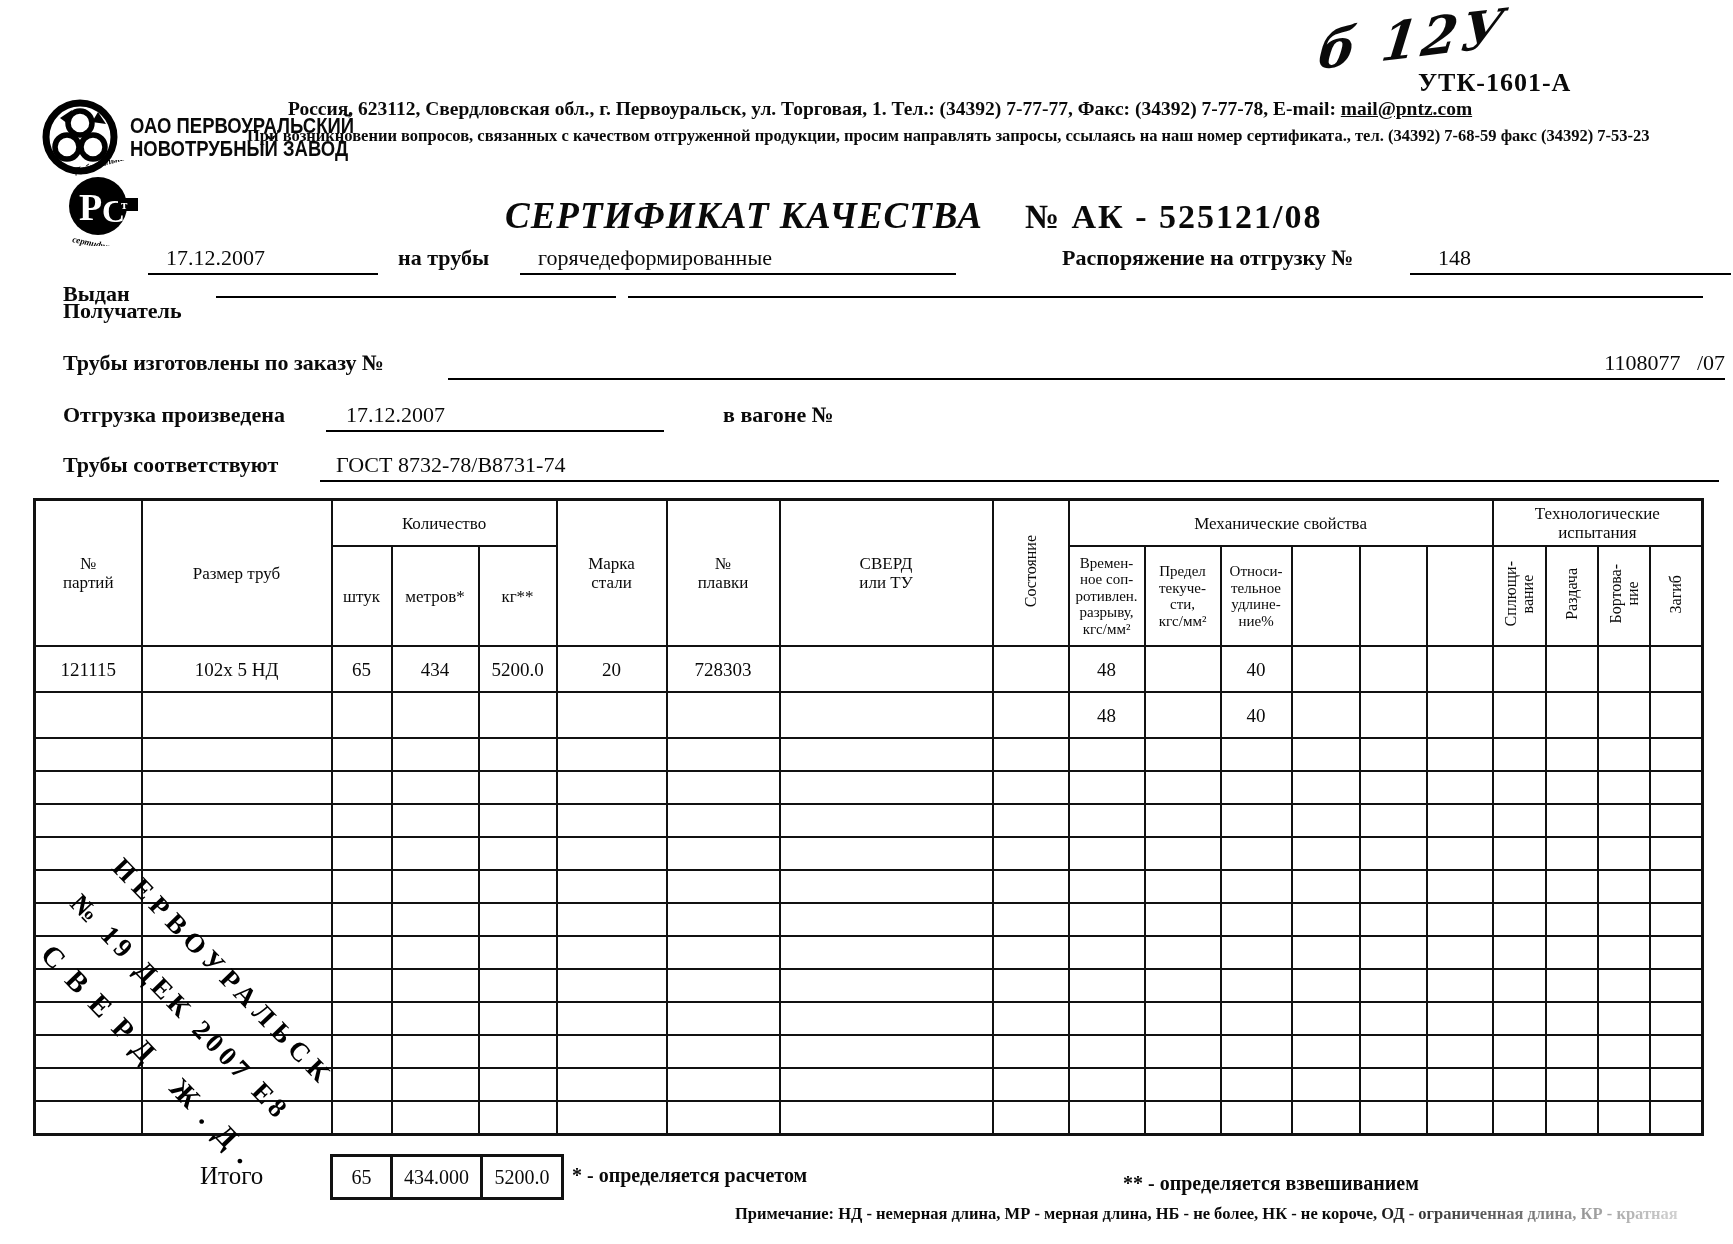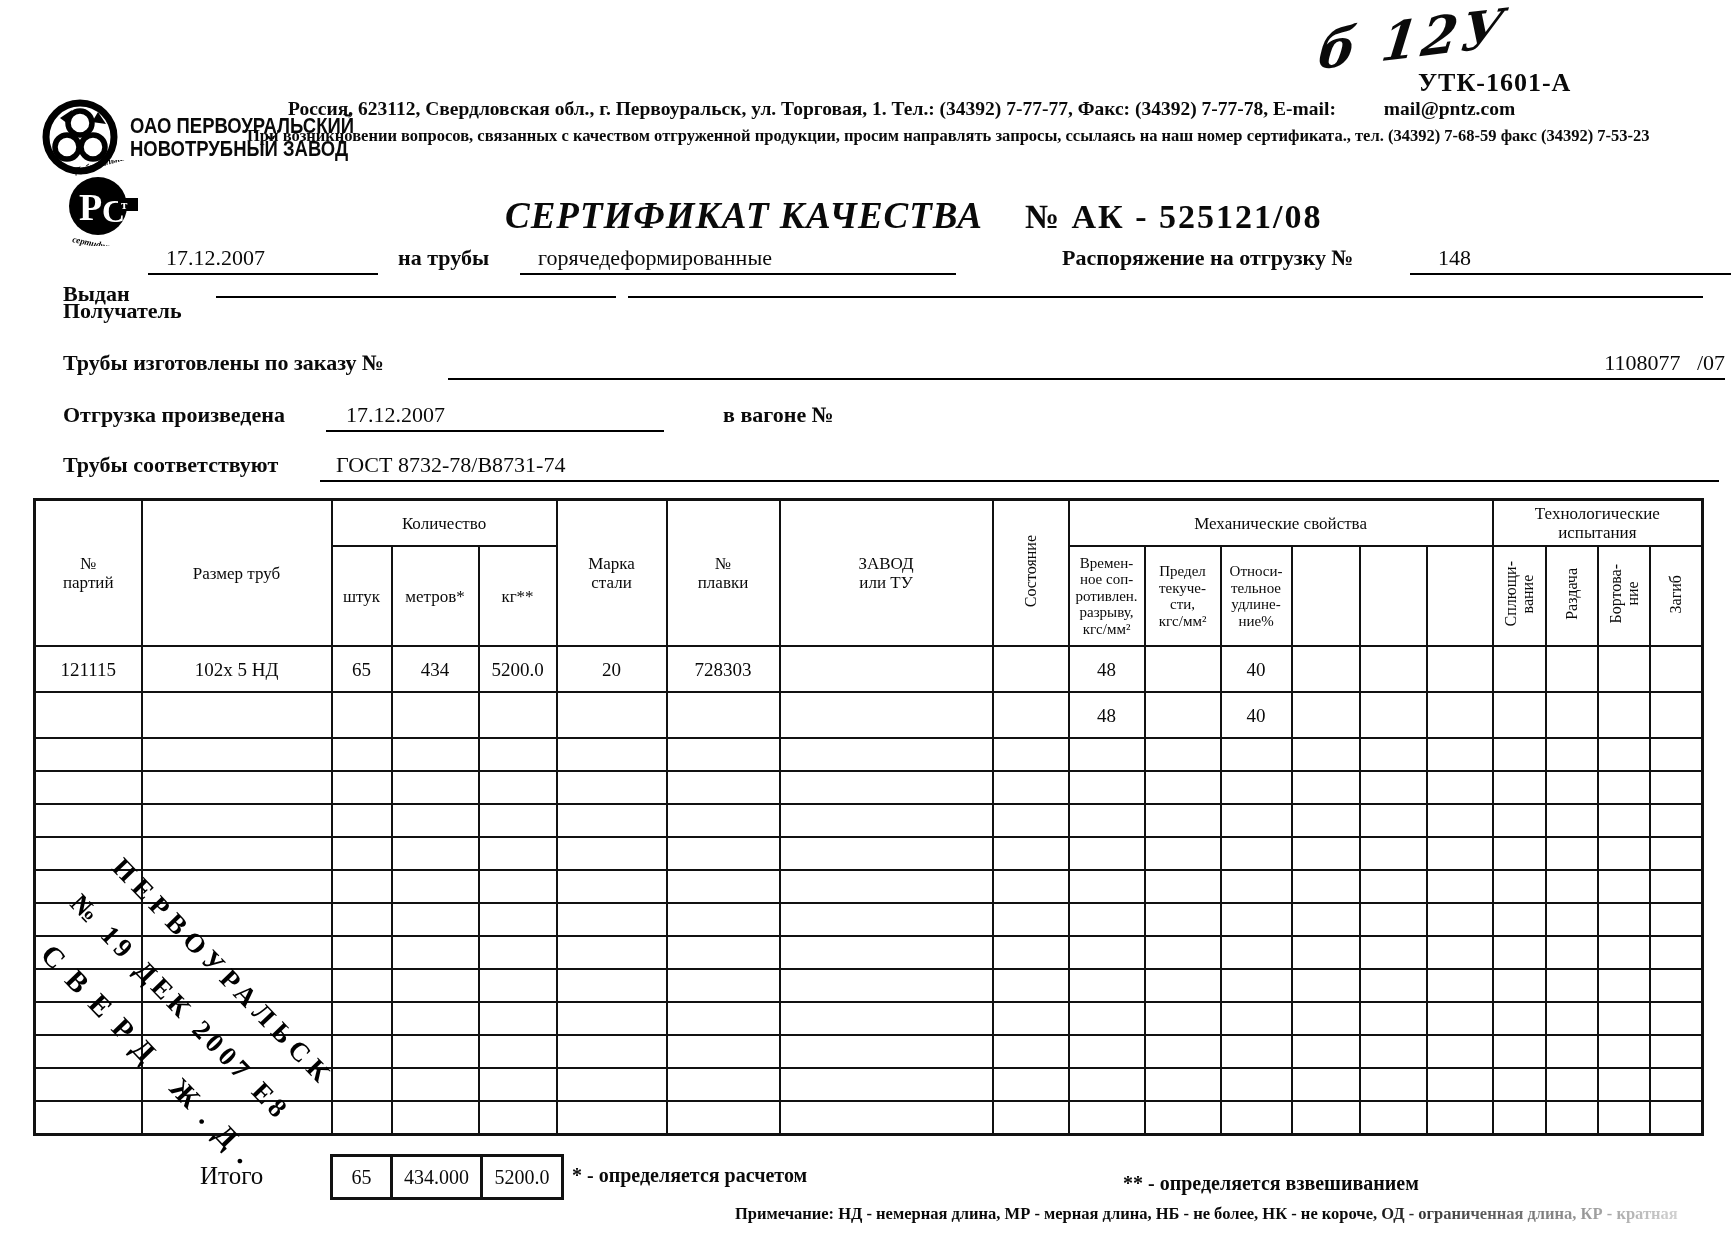--- a/index.html
+++ b/index.html
@@ -12,21 +12,21 @@
     position:absolute;left:1318px;top:8px;font-family:"DejaVu Serif",serif;
     font-size:52px;font-weight:bold;font-style:italic;
     transform:rotate(-7deg) skewX(-14deg);letter-spacing:4px;
   }
   .formcode{position:absolute;left:1418px;top:68px;font-size:26px;letter-spacing:1px;font-weight:bold;}
   
   .logo{position:absolute;left:38px;top:96px;display:flex;align-items:center;}
   .logotext{font-family:"Liberation Sans",sans-serif;font-weight:bold;font-size:22px;
     line-height:23px;transform:scaleX(.84);transform-origin:left center;white-space:pre-line;}
   .addr1{position:absolute;left:288px;top:98px;width:1300px;font-size:19.5px;font-weight:bold;white-space:nowrap;}
-  .addr1 .email{margin-left:43px;}
+  .addr1 .email{text-decoration:underline;}
   .addr2{position:absolute;left:247px;top:126px;width:1340px;font-size:16.5px;font-weight:bold;white-space:nowrap;}
   .rst{position:absolute;left:48px;top:160px;}
   
   .title{position:absolute;left:505px;top:176px;white-space:nowrap;margin-top:18px;}
   .title .t1{font-size:37px;font-weight:bold;font-style:italic;letter-spacing:1px;}
   .title .t2{font-size:34px;font-weight:bold;margin-left:38px;letter-spacing:2px;}
   
   .lbl{position:absolute;font-size:22px;font-weight:bold;white-space:nowrap;line-height:30px;}
   .val{position:absolute;font-size:22px;line-height:30px;border-bottom:2.5px solid #000;
        white-space:pre;overflow:visible;}
@@ -152,21 +152,21 @@
     <thead>
       <tr class="h1">
         <th rowspan="2">№
 партий</th>
         <th rowspan="2">Размер труб</th>
         <th colspan="3">Количество</th>
         <th rowspan="2">Марка
 стали</th>
         <th rowspan="2">№
 плавки</th>
-        <th rowspan="2">ЗАВОД
+        <th rowspan="2">СВЕРД
 или ТУ</th>
         <th rowspan="2"><span class="vert">Состояние</span></th>
         <th colspan="6">Механические свойства</th>
         <th colspan="4" class="thick-l">Технологические
 испытания</th>
       </tr>
       <tr class="h2">
         <th>штук</th>
         <th>метров*</th>
         <th>кг**</th>

